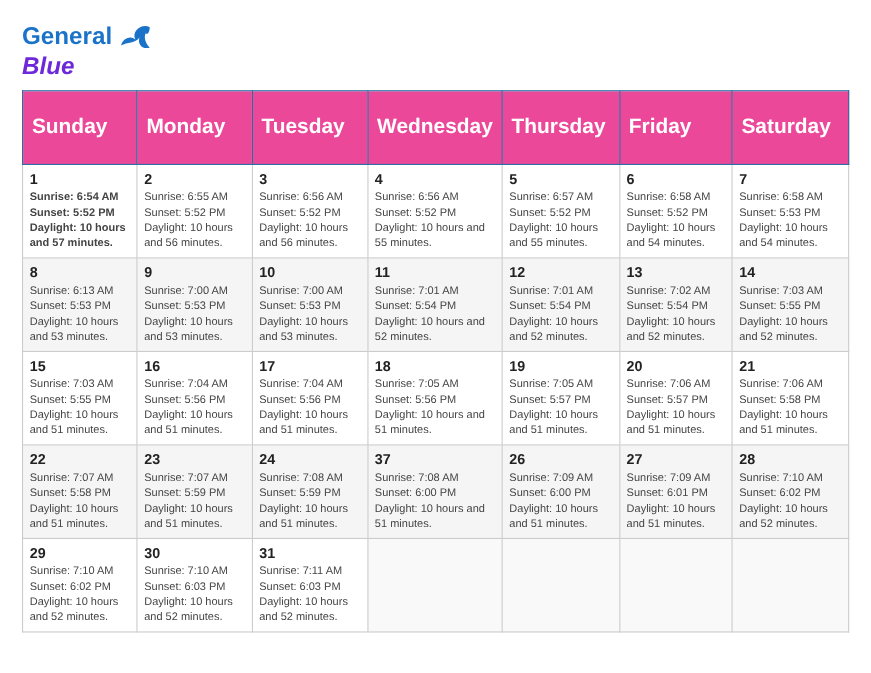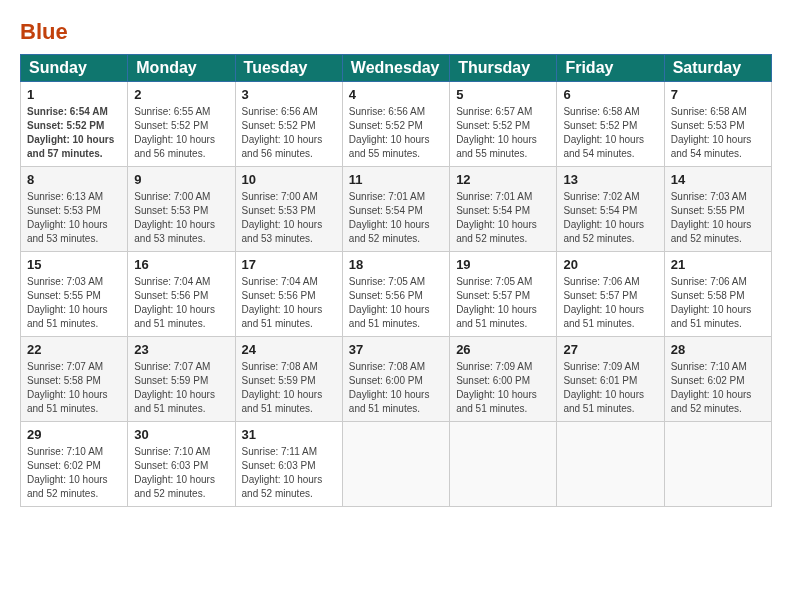--- a/index.html
+++ b/index.html
@@ -46,25 +46,25 @@
       font-size: 14px;
       color: #555;
       margin-top: 2px;
     }
     .calendar {
       width: 100%;
       border-collapse: collapse;
       font-size: 11px;
     }
     .calendar th {
-      background-color: #0f766e;
+      background-color: #ec4899;
       color: #fff;
       text-align: left;
-      padding: 4px 8px;
-      font-size: 16px;
+      padding: 22px 8px;
+      font-size: 19px;
       font-weight: bold;
       border: 1px solid #2e6da4;
     }
     .calendar td {
       border: 1px solid #ccc;
       vertical-align: top;
       padding: 5px 6px;
       width: calc(100% / 7);
       min-height: 80px;
       background: #fff;
@@ -87,21 +87,27 @@
       background: #f9f9f9 !important;
     }
   </style>
 </head>
 <body>
 
 <div class="header">
   <div class="logo">
     <div>
       <div class="logo-text">
-        <span style="color:#c2410c;">Blue</span>
+        <span>General</span>
+        <svg class="logo-icon" viewBox="0 0 30 28" style="display:inline-block;vertical-align:middle;margin-left:2px;">
+          <path d="M28 4 C20 0, 10 8, 14 16 C10 12, 2 14, 0 22 C6 18, 14 20, 18 14 C16 20, 20 26, 28 24 C24 20, 22 14, 24 10 C26 12, 28 8, 28 4Z" fill="#1a73c8"></path>
+        </svg>
+      </div>
+      <div class="logo-text">
+        <span style="color:#6d28d9;font-style:italic;">Blue</span>
       </div>
     </div>
   </div>
 </div>
 
 <table class="calendar">
   <thead>
     <tr>
     <th>Sunday</th>
         <th>Monday</th>

